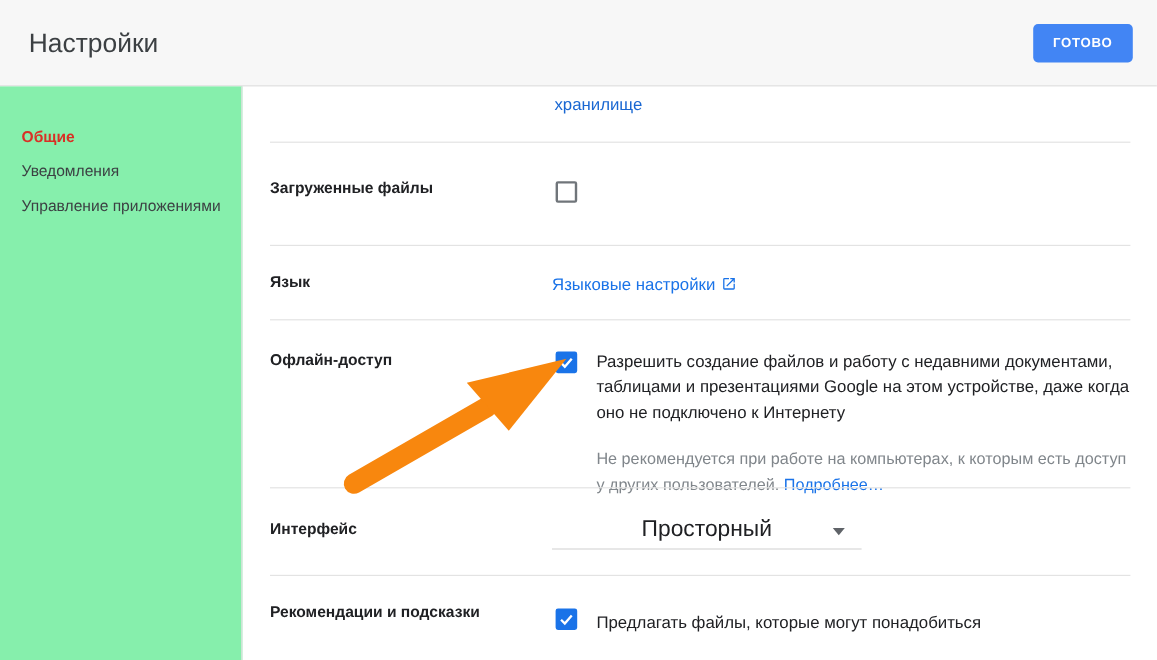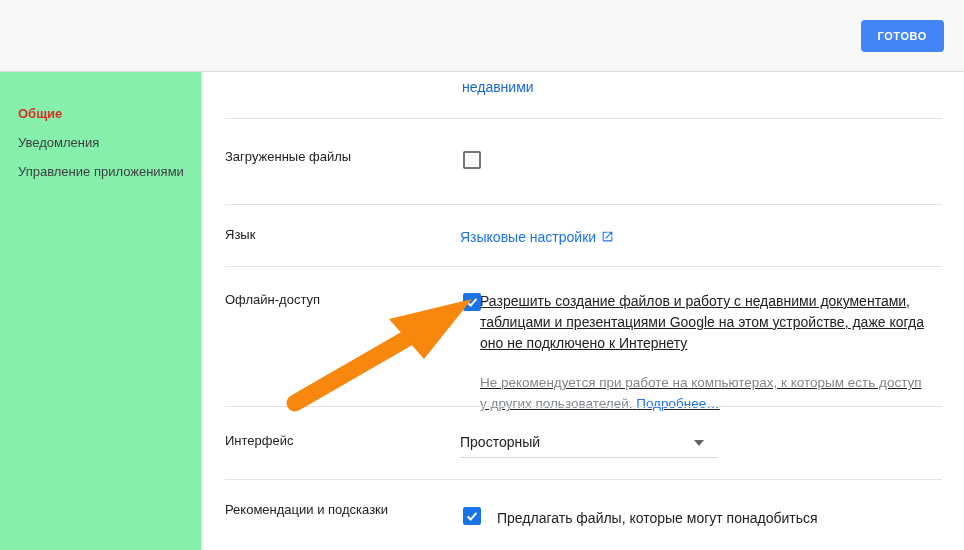--- a/index.html
+++ b/index.html
@@ -37,21 +37,21 @@
   }
   .side-item.active { color:#d93025; font-weight:700; }
 
   
   .content { position:absolute; left:202px; top:72px; width:762px; height:478px; }
   .row { position:relative; width:762px; }
   .row .divider {
     position:absolute; left:23px; right:22px; bottom:0; height:1px; background:#e3e3e3;
   }
   .row-label {
-    position:absolute; left:23px; font-size:13px; font-weight:400;
+    position:absolute; left:23px; font-size:13px; font-weight:700;
     color:#202124; line-height:16px; white-space:nowrap;
   }
   .link { color:#1a73e8; font-size:14px; text-decoration:none; cursor:pointer; }
   .storage-link { position:absolute; left:260px; top:7px; color:#1967d2; line-height:16px; }
 
   
   .cbx {
     position:absolute; left:261px; width:18px; height:18px;
     border:2px solid #70757a; border-radius:2px; background:#fff; cursor:pointer;
   }
@@ -60,30 +60,30 @@
   .cbx-label {
     position:absolute; left:295px; font-size:14px; color:#202124;
     line-height:18px; cursor:pointer; white-space:nowrap;
   }
 
   
   .lang-link { position:absolute; left:258px; top:22px; line-height:20px; }
   .ext-icon { display:inline-block; width:13px; height:13px; margin-left:5px; vertical-align:-1px; }
 
   
-  .offline-text { position:absolute; left:278px; top:24px; width:452px;text-decoration:underline; }
+  .offline-text { position:absolute; left:295px; top:24px; width:452px; }
   .offline-main { font-size:14px; line-height:21px; color:#202124; cursor:pointer; }
   .offline-note { font-size:13.5px; line-height:21px; color:#80868b; margin-top:18px; }
   .offline-note a { font-size:13.5px; }
 
   
   .dropdown {
     position:absolute; left:258px; top:21px; width:258px; height:30px;
     border-bottom:1px solid #d7d7d7; cursor:pointer;
-    text-align:left; font-size:14px; color:#202124; line-height:28px;
+    text-align:center; font-size:19px; color:#202124; line-height:28px;
   }
   .dropdown .tri {
     position:absolute; right:14px; top:12px; width:0; height:0;
     border-left:5px solid transparent; border-right:5px solid transparent;
     border-top:6px solid #5f6368;
   }
 
   
   .arrow-svg { position:absolute; left:0; top:0; width:964px; height:550px; pointer-events:none; z-index:5; }
 
@@ -93,33 +93,34 @@
   .r-offline { height:140px; }
   .r-density { height:73px; }
   .r-suggest { height:70px; }
 </style>
 </head>
 <body>
 
 <div id="page">
 
   <div class="dialog-header">
+    <div class="dialog-title">Настройки</div>
     <button class="done-btn">ГОТОВО</button>
   </div>
 
   <nav class="sidebar">
     <div class="side-item active">Общие</div>
     <div class="side-item">Уведомления</div>
     <div class="side-item">Управление приложениями</div>
   </nav>
 
   <main class="content">
 
     <div class="row r-storage">
-      <a class="link storage-link">недавними</a>
+      <a class="link storage-link">хранилище</a>
       <div class="divider"></div>
     </div>
 
     <div class="row r-uploads">
       <div class="row-label" style="top:30px">Загруженные файлы</div>
       <div class="cbx" style="top:32px"></div>
       <div class="divider"></div>
     </div>
 
     <div class="row r-language">

